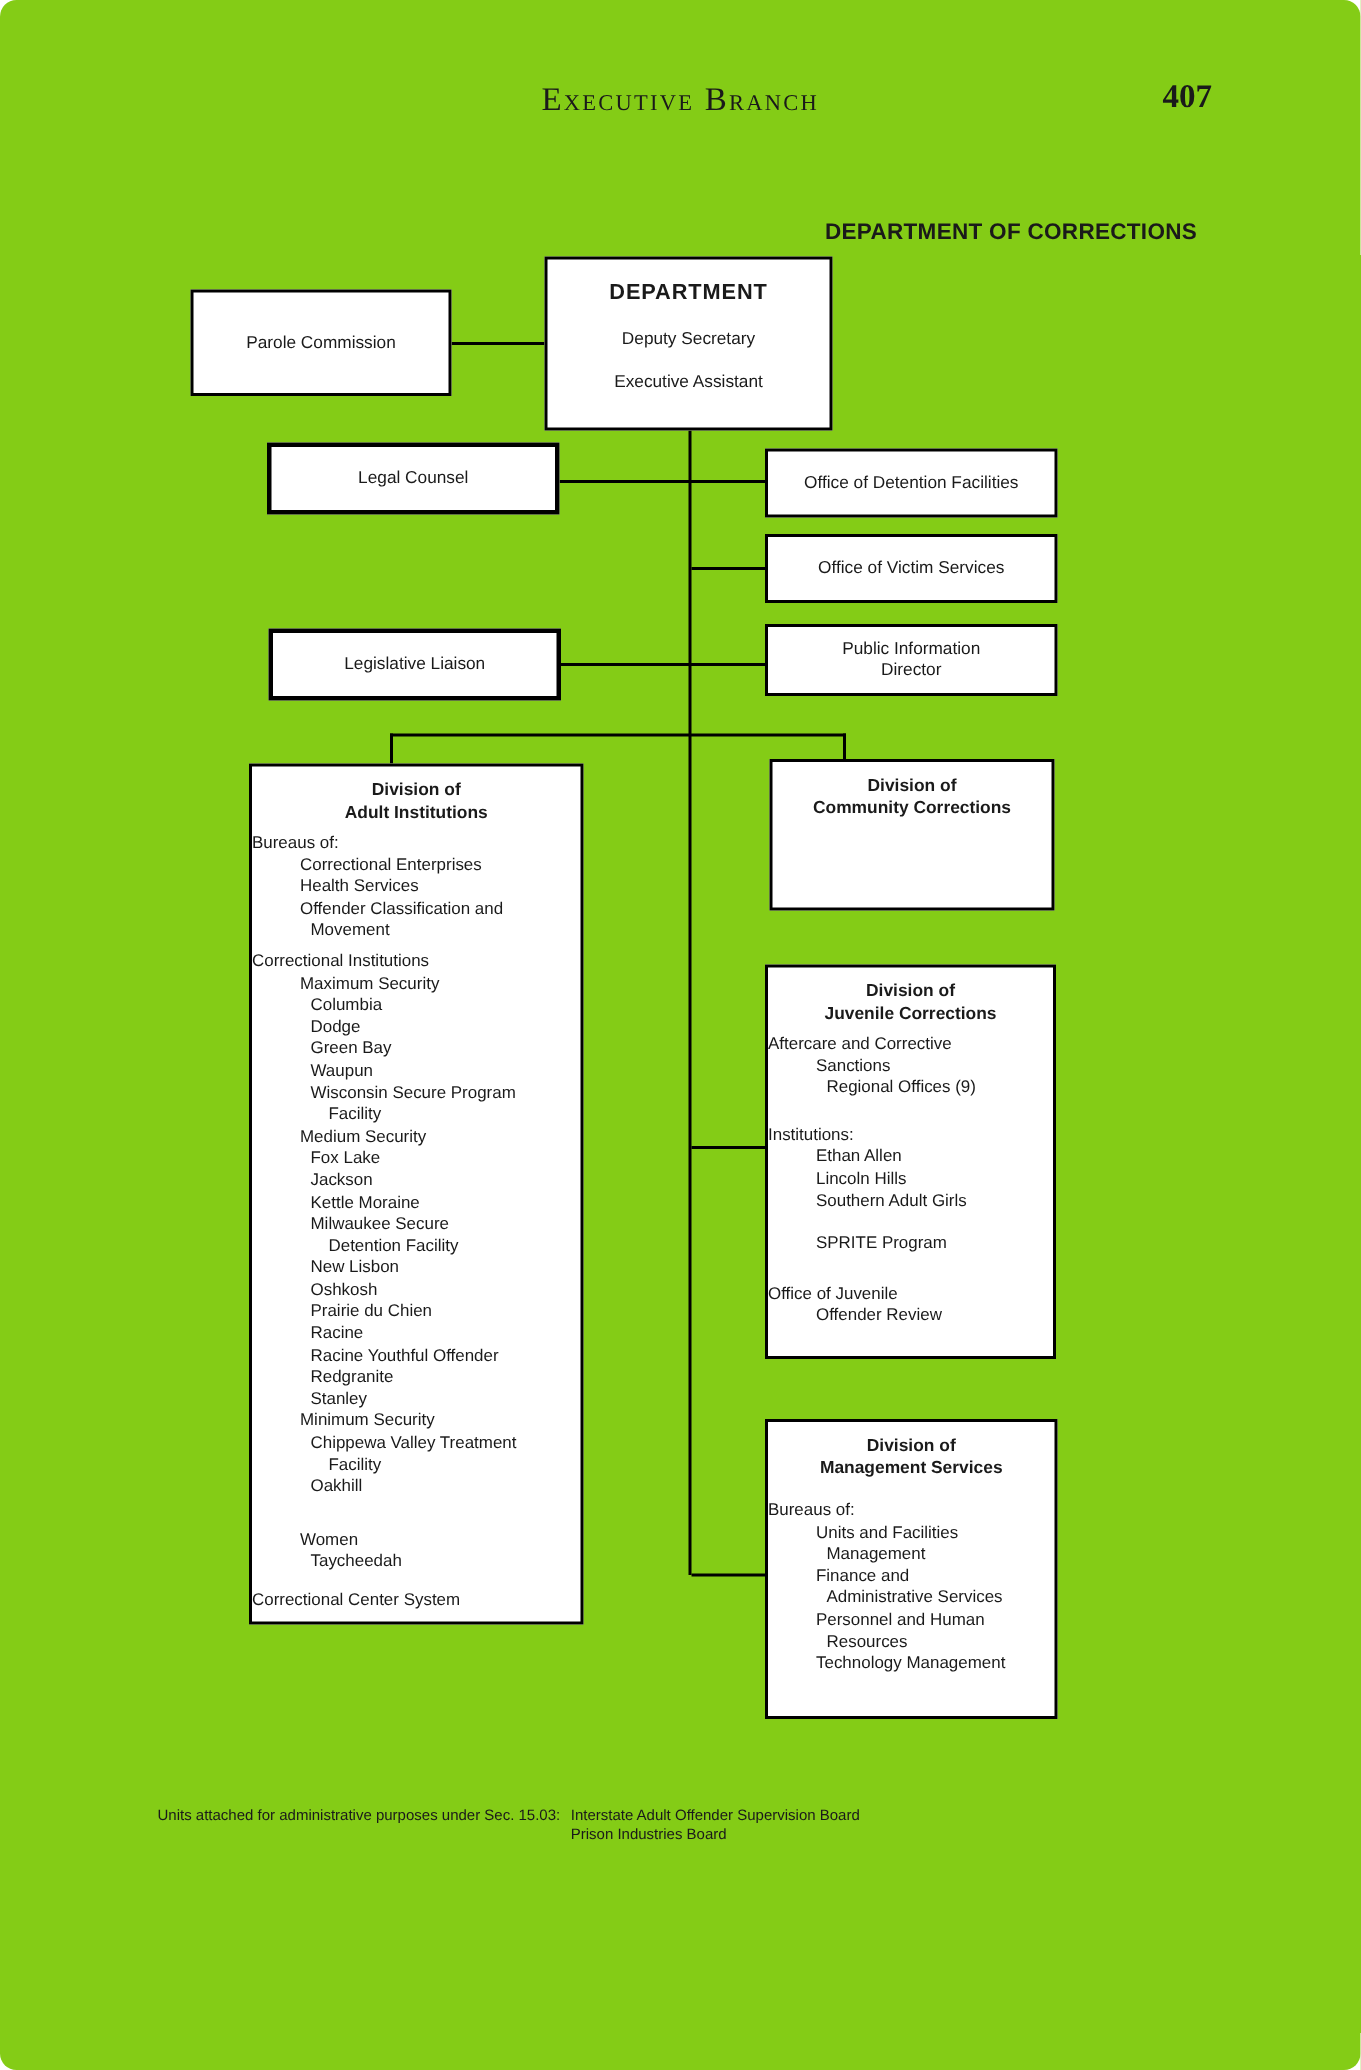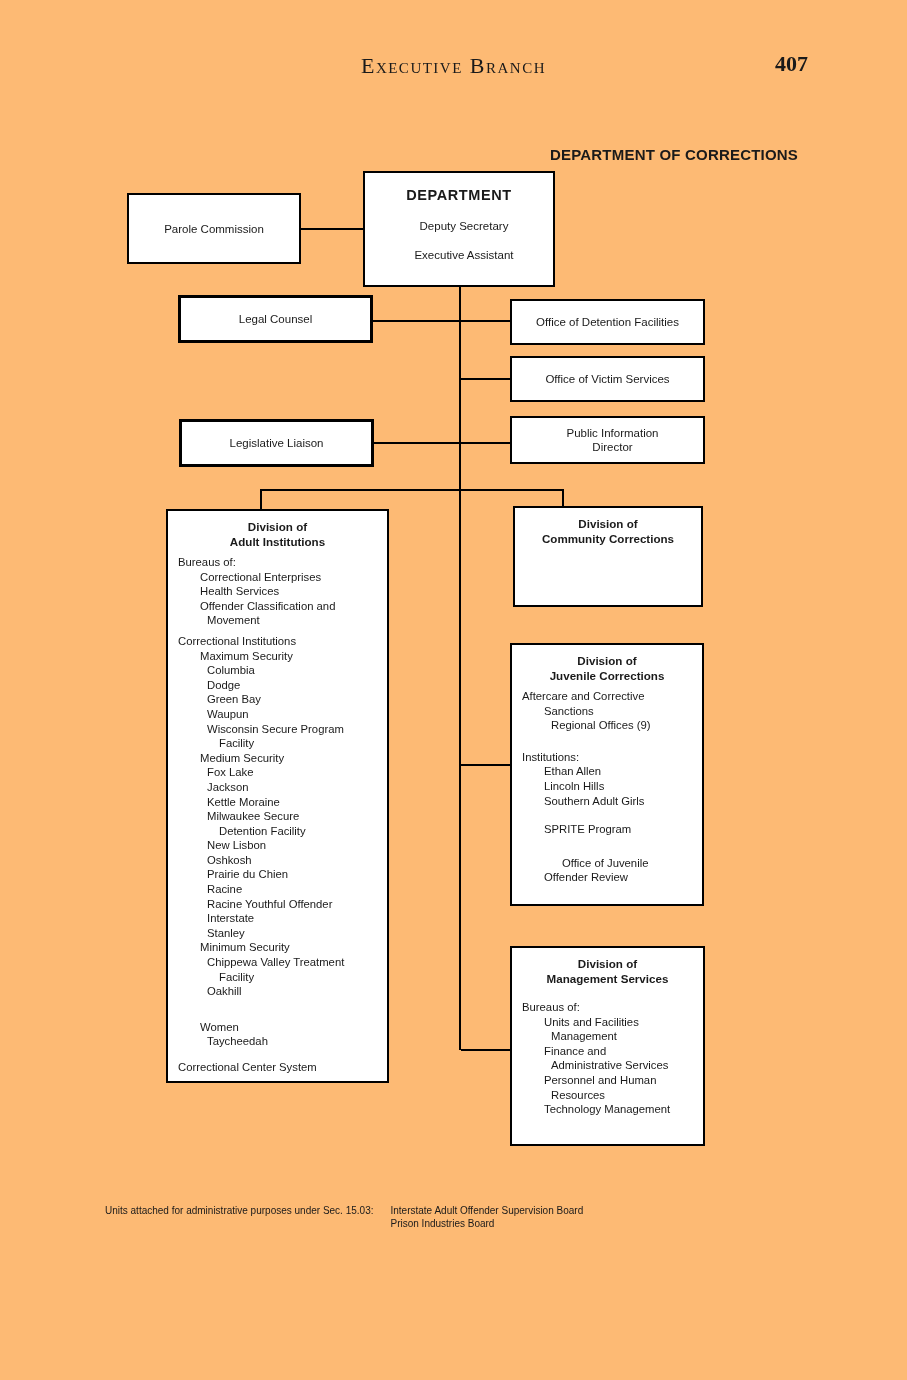--- a/index.html
+++ b/index.html
@@ -1,18 +1,18 @@
 <!DOCTYPE html>
 <html><head>
 <meta charset="utf-8">
 <style>
   html,body{margin:0;padding:0;background:#ffffff;}
   .page{
-    position:relative;width:907px;height:1380px;background:#fdba74;
-    font-family:"Liberation Sans",sans-serif;color:#1a1a1a;overflow:hidden;
+    position:relative;width:907px;height:1380px;background:#84cc16;
+    font-family:"Liberation Sans",sans-serif;color:#1a1a1a;overflow:hidden;border-radius:11px;
   }
   
   .hdr-title{
     position:absolute;top:53px;left:0;width:907px;text-align:center;
     font-family:"Liberation Serif",serif;font-variant:small-caps;
     font-size:22px;letter-spacing:1.5px;color:#1a1a1a;
   }
   .page-num{
     position:absolute;top:51px;left:720px;width:88px;text-align:right;
     font-family:"Liberation Serif",serif;font-weight:700;font-size:22px;
@@ -31,21 +31,21 @@
   
   .secretary .sec-title{margin-top:14px;text-align:center;font-weight:700;
     font-size:14.5px;letter-spacing:0.6px;}
   .secretary .stack .ln{margin-top:17px;text-align:center;font-size:11.5px;}
   
   .division{font-size:11.3px;}
   .heading{margin-top:8px;}
   .heading .ln{text-align:center;font-weight:700;font-size:11.6px;line-height:15px;padding-left:0;}
   .list{margin-top:6px;}
   .list .ln{line-height:14.6px;white-space:nowrap;font-size:11.3px;}
-  .i0{padding-left:10px;}
+  .i0{padding-left:0;}
   .i1{padding-left:32px;}
   .i2{padding-left:39px;}
   .i3{padding-left:51px;}
   .community .list{margin-top:14px;}
   .management .list{margin-top:14px;}
   
   .conn{position:absolute;background:#000;}
   
   .footnote{position:absolute;top:1205px;left:105px;display:flex;
     font-size:10px;line-height:12.5px;color:#1a1a1a;}
@@ -130,21 +130,21 @@
         <div class="ln i2">Fox Lake</div>
         <div class="ln i2">Jackson</div>
         <div class="ln i2">Kettle Moraine</div>
         <div class="ln i2">Milwaukee Secure</div>
         <div class="ln i3">Detention Facility</div>
         <div class="ln i2">New Lisbon</div>
         <div class="ln i2">Oshkosh</div>
         <div class="ln i2">Prairie du Chien</div>
         <div class="ln i2">Racine</div>
         <div class="ln i2">Racine Youthful Offender</div>
-        <div class="ln i2">Interstate</div>
+        <div class="ln i2">Redgranite</div>
         <div class="ln i2">Stanley</div>
         <div class="ln i1">Minimum Security</div>
         <div class="ln i2">Chippewa Valley Treatment</div>
         <div class="ln i3">Facility</div>
         <div class="ln i2">Oakhill</div>
         <div class="ln i1" style="margin-top: 21px;">Women</div>
         <div class="ln i2">Taycheedah</div>
         <div class="ln i0" style="margin-top: 11px;">Correctional Center System</div>
       </div>
   </div>
@@ -163,21 +163,21 @@
       </div>
     <div class="list">
         <div class="ln i0">Aftercare and Corrective</div>
         <div class="ln i1">Sanctions</div>
         <div class="ln i2">Regional Offices (9)</div>
         <div class="ln i0" style="margin-top: 17px;">Institutions:</div>
         <div class="ln i1">Ethan Allen</div>
         <div class="ln i1">Lincoln Hills</div>
         <div class="ln i1">Southern Adult Girls</div>
         <div class="ln i1" style="margin-top: 14px;">SPRITE Program</div>
-        <div class="ln i0" style="margin-top: 19px; margin-left: 40px;">Office of Juvenile</div>
+        <div class="ln i0" style="margin-top: 19px;">Office of Juvenile</div>
         <div class="ln i1">Offender Review</div>
       </div>
   </div>
 
   <div class="box division management" style="left:510px;top:946px;width:195px;height:200px;">
     <div class="heading">
         <div class="ln i0">Division of</div>
         <div class="ln i0">Management Services</div>
       </div>
     <div class="list">

